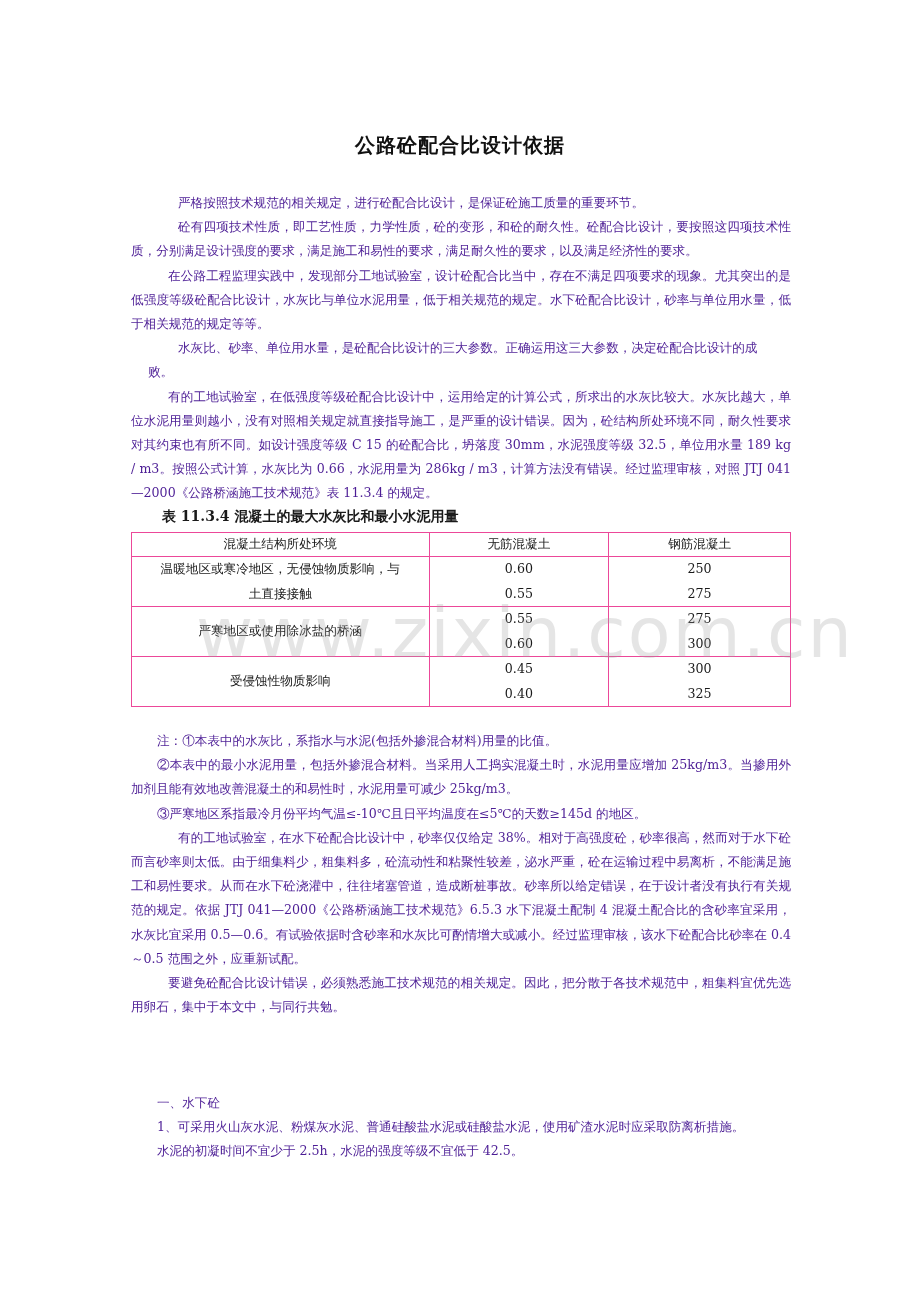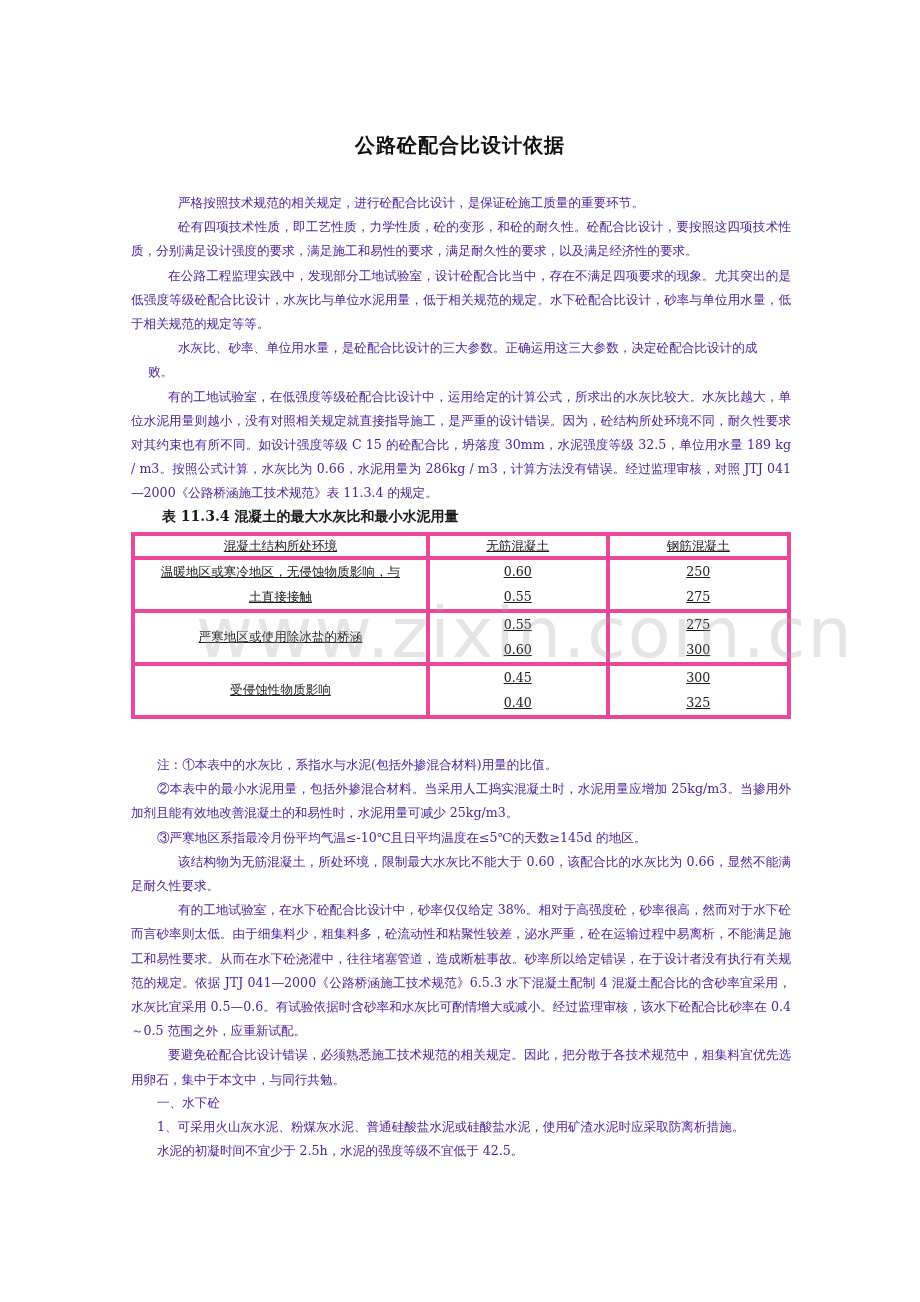--- a/index.html
+++ b/index.html
@@ -10,21 +10,21 @@
            font-family: "DejaVu Sans", "Liberation Sans", sans-serif; font-weight: bold;
            font-size: 20px; letter-spacing: 1px; color: #111; }
   .body { position: absolute; left: 131px; width: 660px; font-size: 12.6px; line-height: 24.2px; color: #4c1d95; }
   .p { margin: 0; text-align: justify; text-align-last: left; }
   .ind2 { text-indent: 47px; }
   .ind15 { text-indent: 37px; }
   .ind1 { text-indent: 26px; }
   .cont { text-indent: 17px; }
   table.t { position: absolute; left: 131px; top: 522px; width: 660px; border-collapse: collapse;
             font-size: 12.6px; color: #1a1a1a; }
-  table.t td { border: 4px solid #ec4899; text-align: center; padding: 0; text-decoration: underline; }
+  table.t td { border: 1px solid #ec4899; text-align: center; padding: 0; }
   table.t td.c1 { width: 297px; }
   table.t td.c2 { width: 179px; }
   table.t td.c3 { width: 181px; }
   .h { height: 24px; }
   .stack div { height: 24.5px; line-height: 24.5px; }
   .watermark { position: absolute; left: 196px; top: 578px; width: 560px; text-align: center;
                font-family: "DejaVu Sans", "Liberation Sans", sans-serif; font-size: 70px;
                color: rgba(160,160,160,0.28); letter-spacing: 2px; pointer-events: none; line-height: 90px; }
   .caption { position: absolute; left: 162px; top: 498px; font-size: 14px; color: #1a1a1a; font-weight: bold; }
 </style>
@@ -87,25 +87,24 @@
       <td class="c3 stack">
         <div>300</div>
         <div>325</div>
       </td>
     </tr>
   </tbody>
     </table>
 
   <div class="watermark">www.zixin.com.cn</div>
 
-  <div class="body" style="top:719px;margin-top:24px;">
+  <div class="body" style="top:719px;">
     <p class="p ind1">注：①本表中的水灰比，系指水与水泥(包括外掺混合材料)用量的比值。</p>
     <p class="p cont" style="text-indent:26px;">②本表中的最小水泥用量，包括外掺混合材料。当采用人工捣实混凝土时，水泥用量应增加 25kg/m3。当掺用外加剂且能有效地改善混凝土的和易性时，水泥用量可减少 25kg/m3。</p>
     <p class="p" style="text-indent:26px;">③严寒地区系指最冷月份平均气温≤-10℃且日平均温度在≤5℃的天数≥145d 的地区。</p>
-    <p class="p ind2">该结构物为无筋混凝土，所处环境，限制最大水灰比不能大于 0.60，该配合比的水灰比为 0.66，显然不能满足耐久性要求。</p>
     <p class="p ind2">有的工地试验室，在水下砼配合比设计中，砂率仅仅给定 38%。相对于高强度砼，砂率很高，然而对于水下砼而言砂率则太低。由于细集料少，粗集料多，砼流动性和粘聚性较差，泌水严重，砼在运输过程中易离析，不能满足施工和易性要求。从而在水下砼浇灌中，往往堵塞管道，造成断桩事故。砂率所以给定错误，在于设计者没有执行有关规范的规定。依据 JTJ 041—2000《公路桥涵施工技术规范》6.5.3 水下混凝土配制  4 混凝土配合比的含砂率宜采用，水灰比宜采用 0.5—0.6。有试验依据时含砂率和水灰比可酌情增大或减小。经过监理审核，该水下砼配合比砂率在 0.4～0.5 范围之外，应重新试配。</p>
     <p class="p ind15">要避免砼配合比设计错误，必须熟悉施工技术规范的相关规定。因此，把分散于各技术规范中，粗集料宜优先选用卵石，集中于本文中，与同行共勉。</p>
   </div>
 
   <div class="body" style="top:1081px;">
     <p class="p ind1" style="margin-bottom:0;">一、水下砼</p>
     <p class="p ind1">1、可采用火山灰水泥、粉煤灰水泥、普通硅酸盐水泥或硅酸盐水泥，使用矿渣水泥时应采取防离析措施。</p>
     <p class="p ind1">水泥的初凝时间不宜少于 2.5h，水泥的强度等级不宜低于 42.5。</p>
   </div>
 

